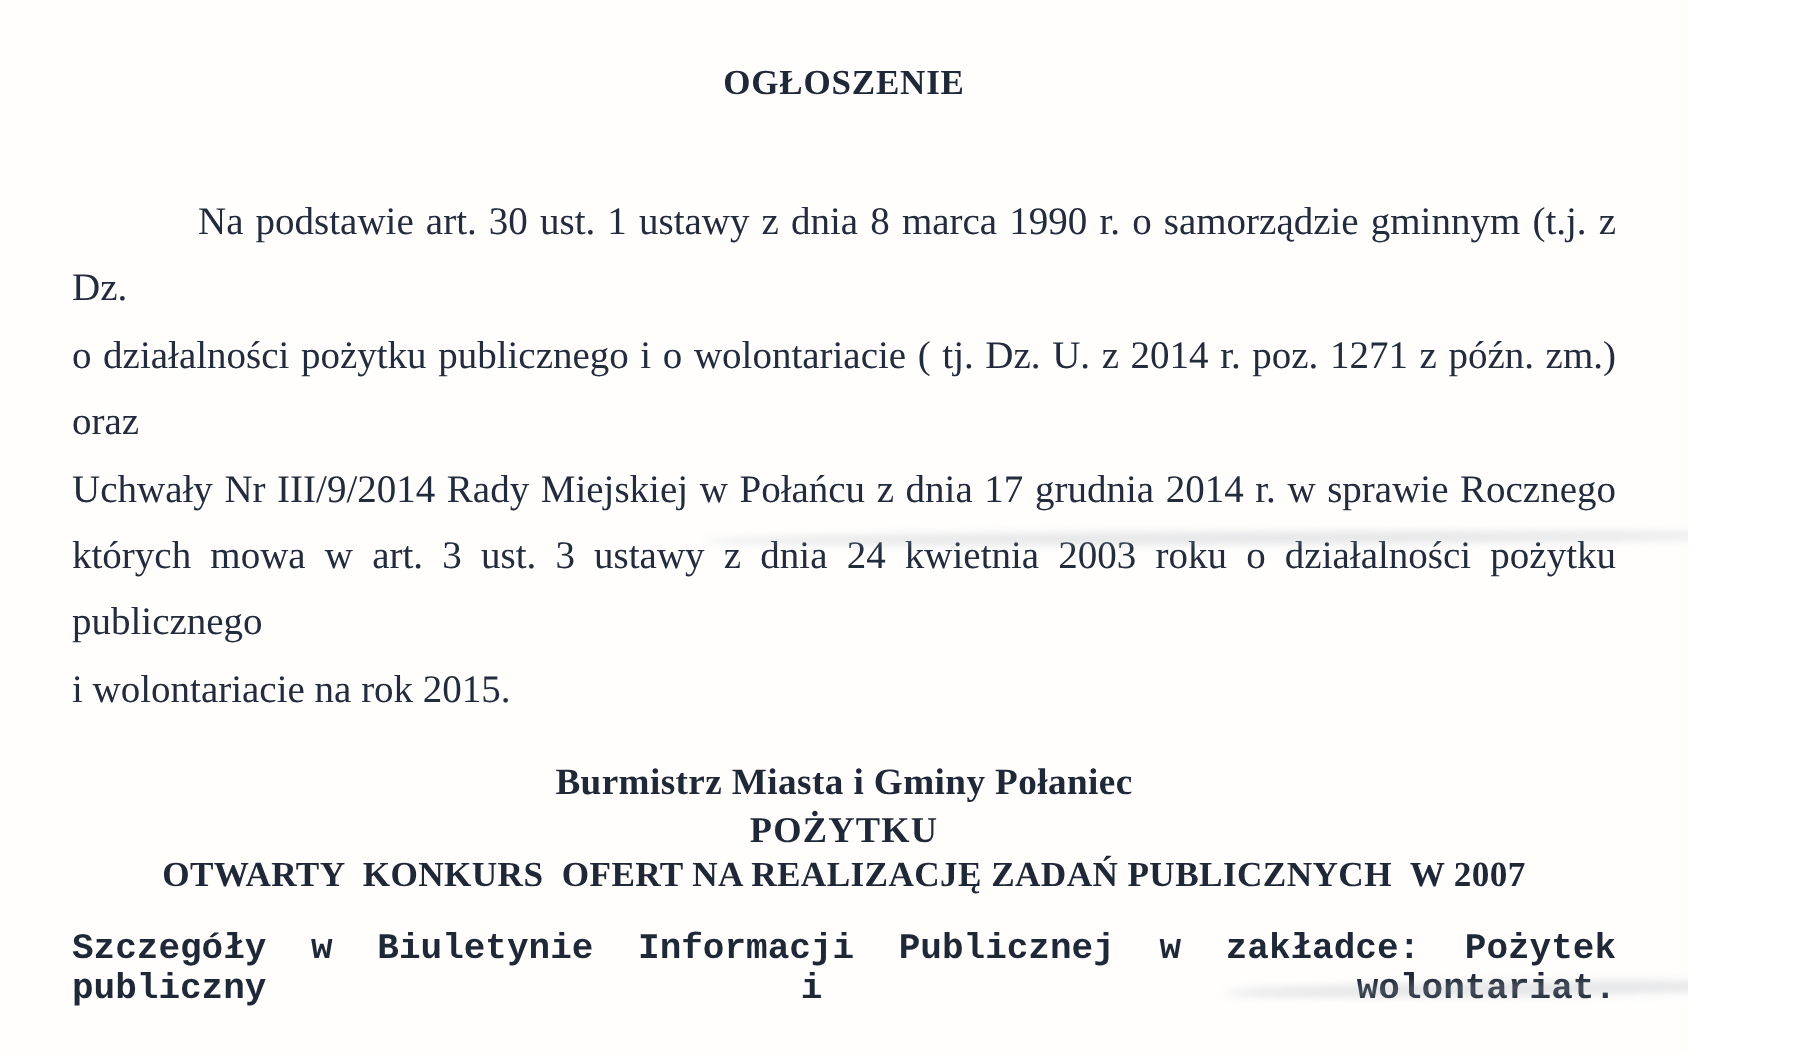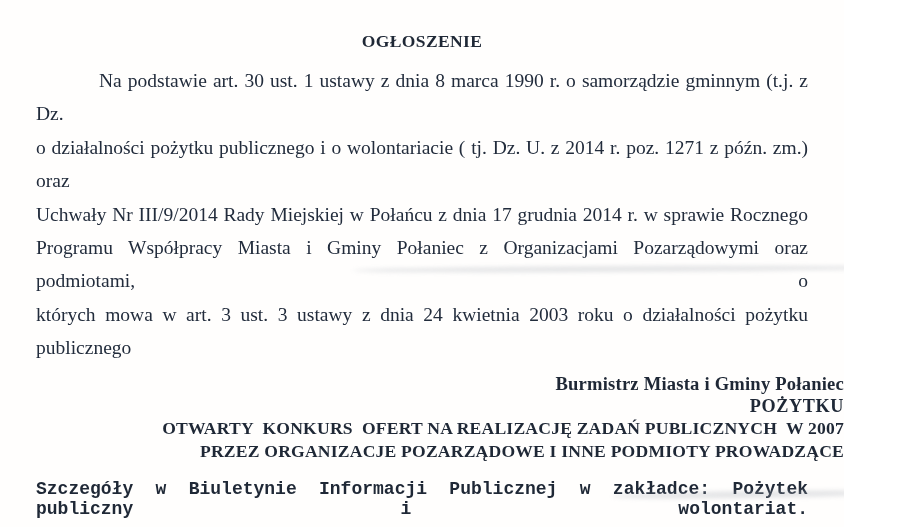--- a/index.html
+++ b/index.html
@@ -18,38 +18,38 @@
   }
   .doc-title {
     margin-top: 31px;
     text-align: center;
     font-weight: bold;
     font-size: 17.5px;
     letter-spacing: 0.4px;
     color: #1f2836;
   }
   .legal-paragraph {
-    margin: 12px 36px 0 36px;
+    margin: 43px 36px 0 36px;
     font-size: 19.5px;
     line-height: 33.4px;
   }
   .para-line {
     text-align: justify;
     text-align-last: justify;
     white-space: normal;
   }
   .para-line.first-line {
     text-indent: 63px;
   }
   .para-line.last-line {
     text-align-last: left;
   }
   .announcement-block {
-    margin-top: 8px;
-    text-align: right;
+    margin-top: 19px;
+    text-align: center;
     font-weight: bold;
     color: #1f2836;
   }
   .announce-line {
     white-space: pre-wrap;
     line-height: 22.4px;
     font-size: 17.6px;
     letter-spacing: 0.2px;
   }
   .announce-line.name-line {
@@ -96,29 +96,28 @@
 <body>
 
 <div class="page">
 
   <div class="doc-title">OGŁOSZENIE</div>
 
   <div class="legal-paragraph">
     <div class="para-line first-line">Na podstawie art. 30 ust. 1 ustawy z dnia 8 marca 1990 r. o samorządzie gminnym (t.j. z Dz.</div>
     <div class="para-line">o działalności pożytku publicznego i o wolontariacie ( tj. Dz. U. z 2014 r. poz. 1271 z późn. zm.) oraz</div>
     <div class="para-line">Uchwały Nr III/9/2014 Rady Miejskiej w Połańcu z dnia 17 grudnia 2014 r. w sprawie Rocznego</div>
-    <div class="para-line">Programu Współpracy Miasta i Gminy Połaniec z Organizacjami Pozarządowymi oraz podmiotami, o</div>
     <div class="para-line">których mowa w art. 3 ust. 3 ustawy z dnia 24 kwietnia 2003 roku o działalności pożytku publicznego</div>
+    <div class="para-line last-line">i wolontariacie na rok 2015.</div>
   </div>
 
   <div class="announcement-block">
     <div class="announce-line name-line">Burmistrz Miasta i Gminy Połaniec</div>
     <div class="announce-line oglasza-line">POŻYTKU</div>
     <div class="announce-line">OTWARTY  KONKURS  OFERT NA REALIZACJĘ ZADAŃ PUBLICZNYCH  W 2007</div>
-    <div class="announce-line">PRZEZ ORGANIZACJE POZARZĄDOWE I INNE PODMIOTY PROWADZĄCE</div>
   </div>
 
   <div class="footer-note">Szczegóły w Biuletynie Informacji Publicznej w zakładce: Pożytek publiczny i wolontariat.</div>
 
   <div class="scan-smudge smudge-mid"></div>
   <div class="scan-smudge smudge-bottom"></div>
 
 </div>
 
 </body></html>

